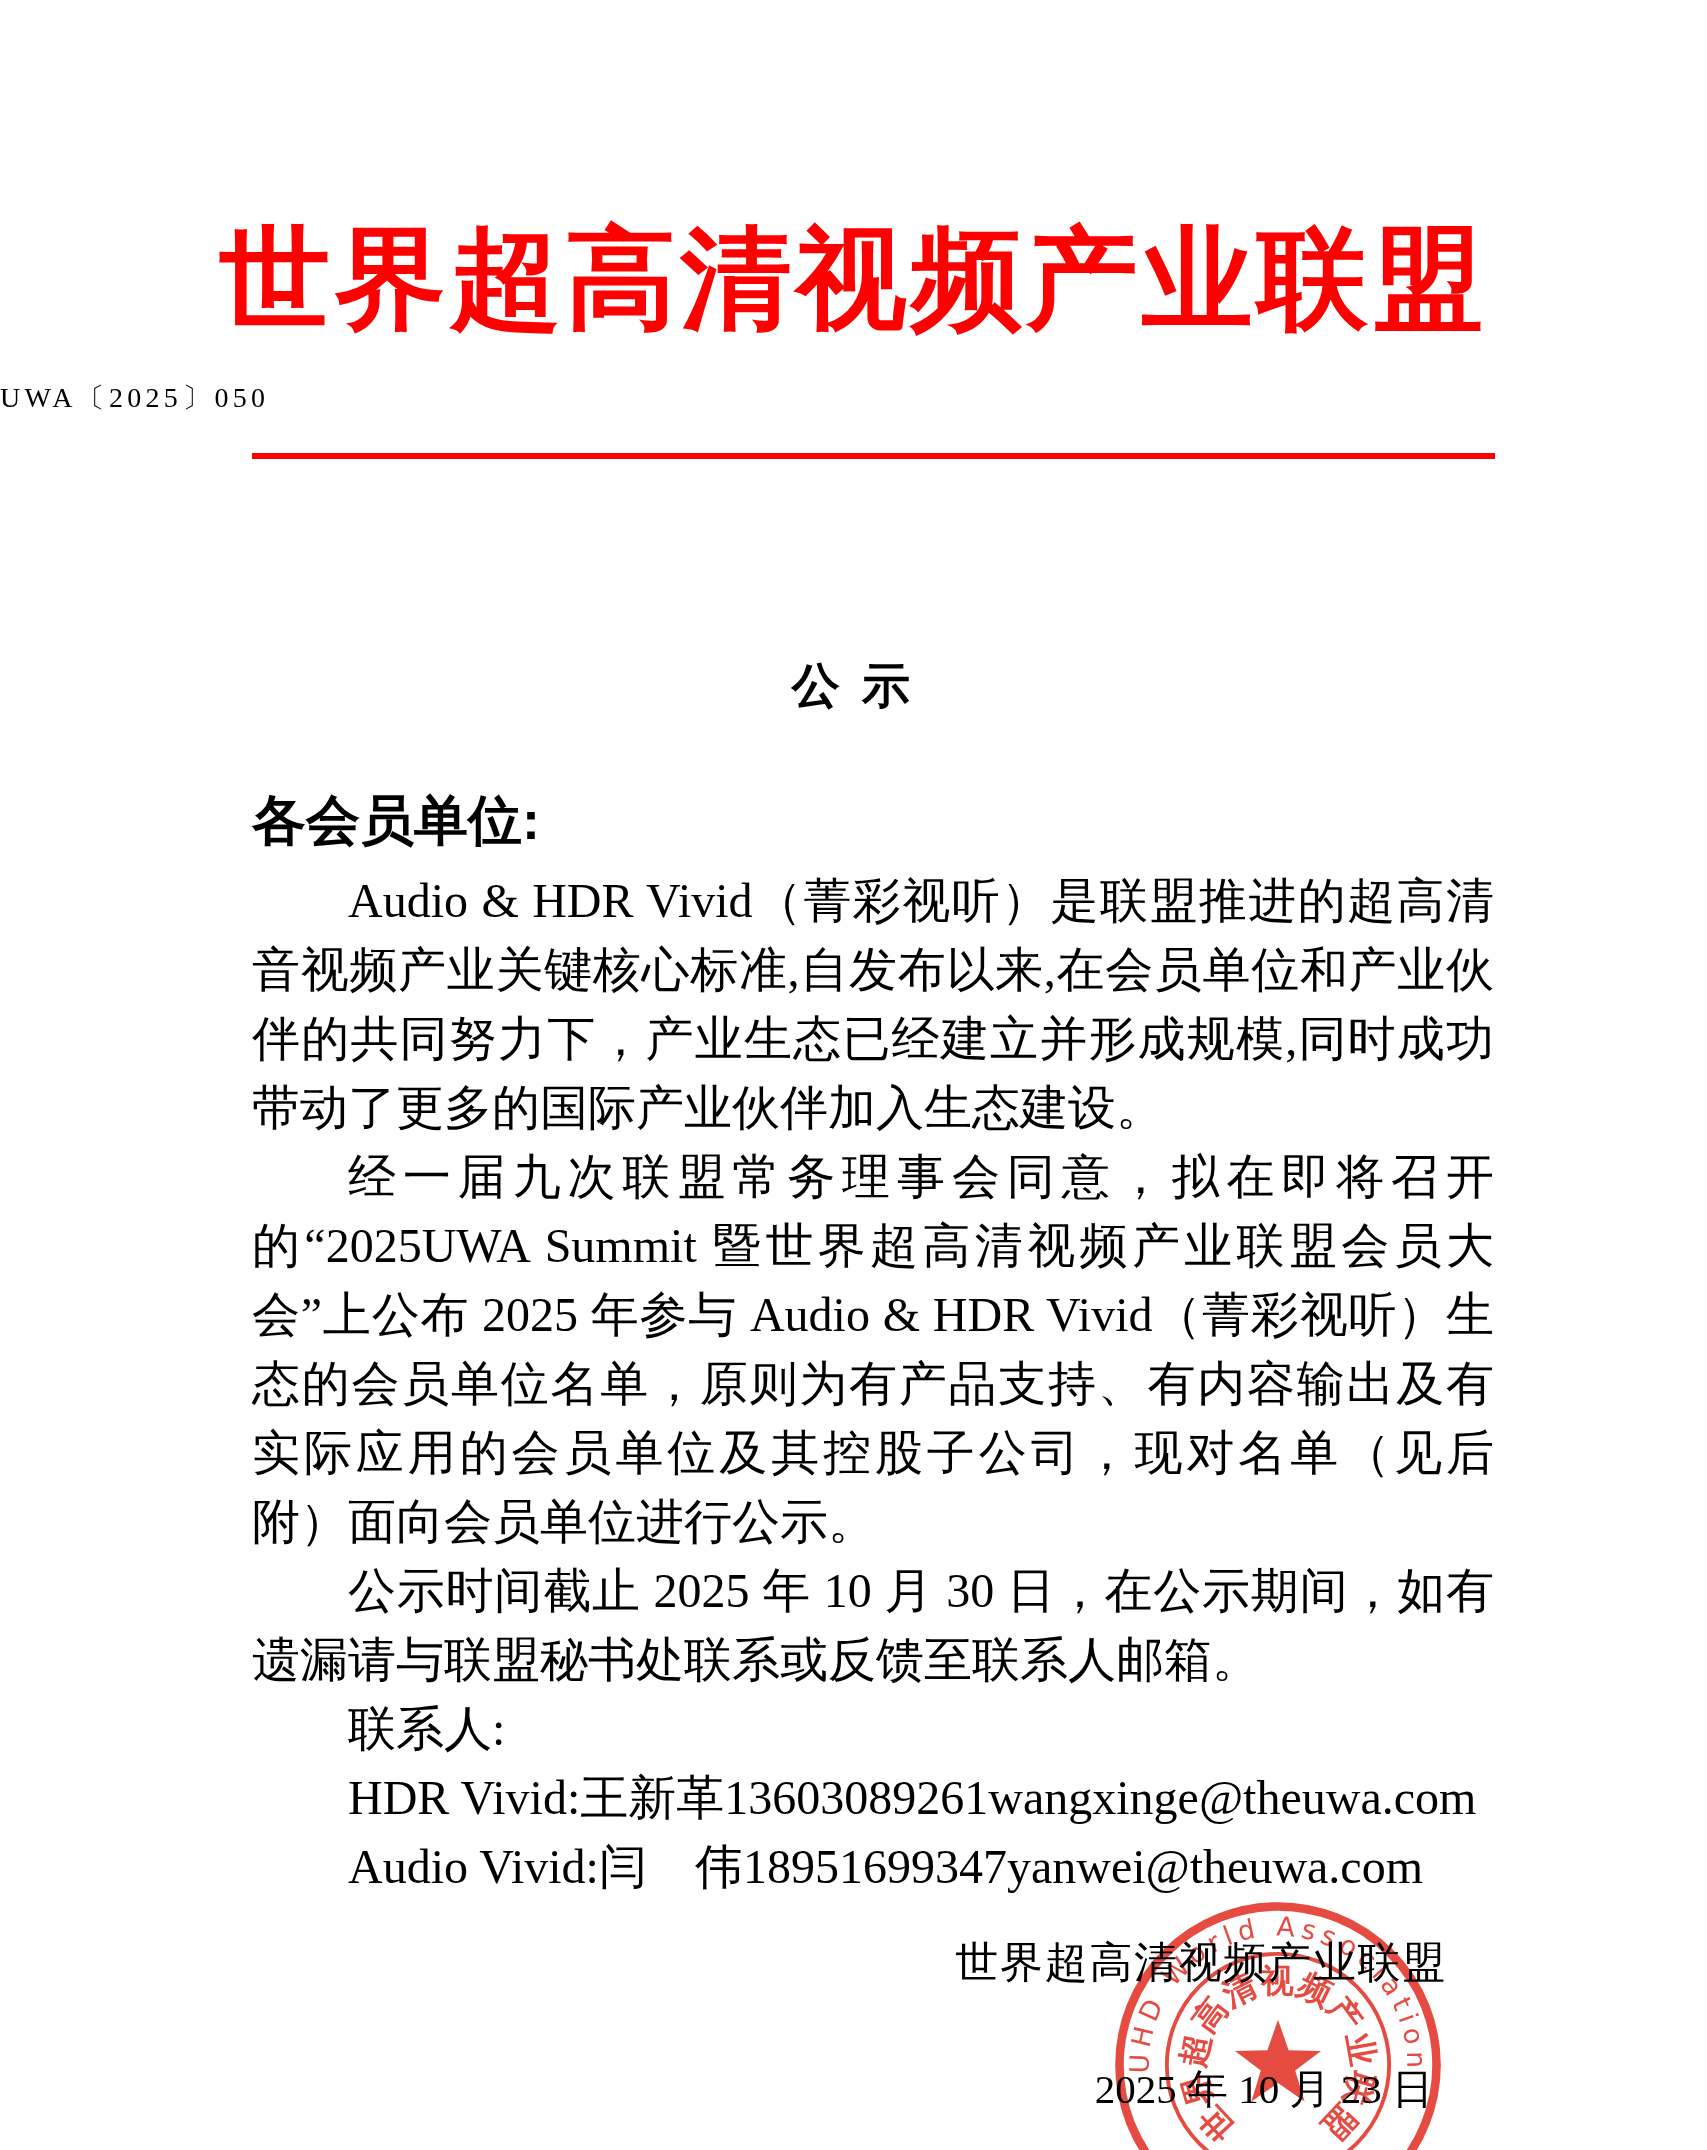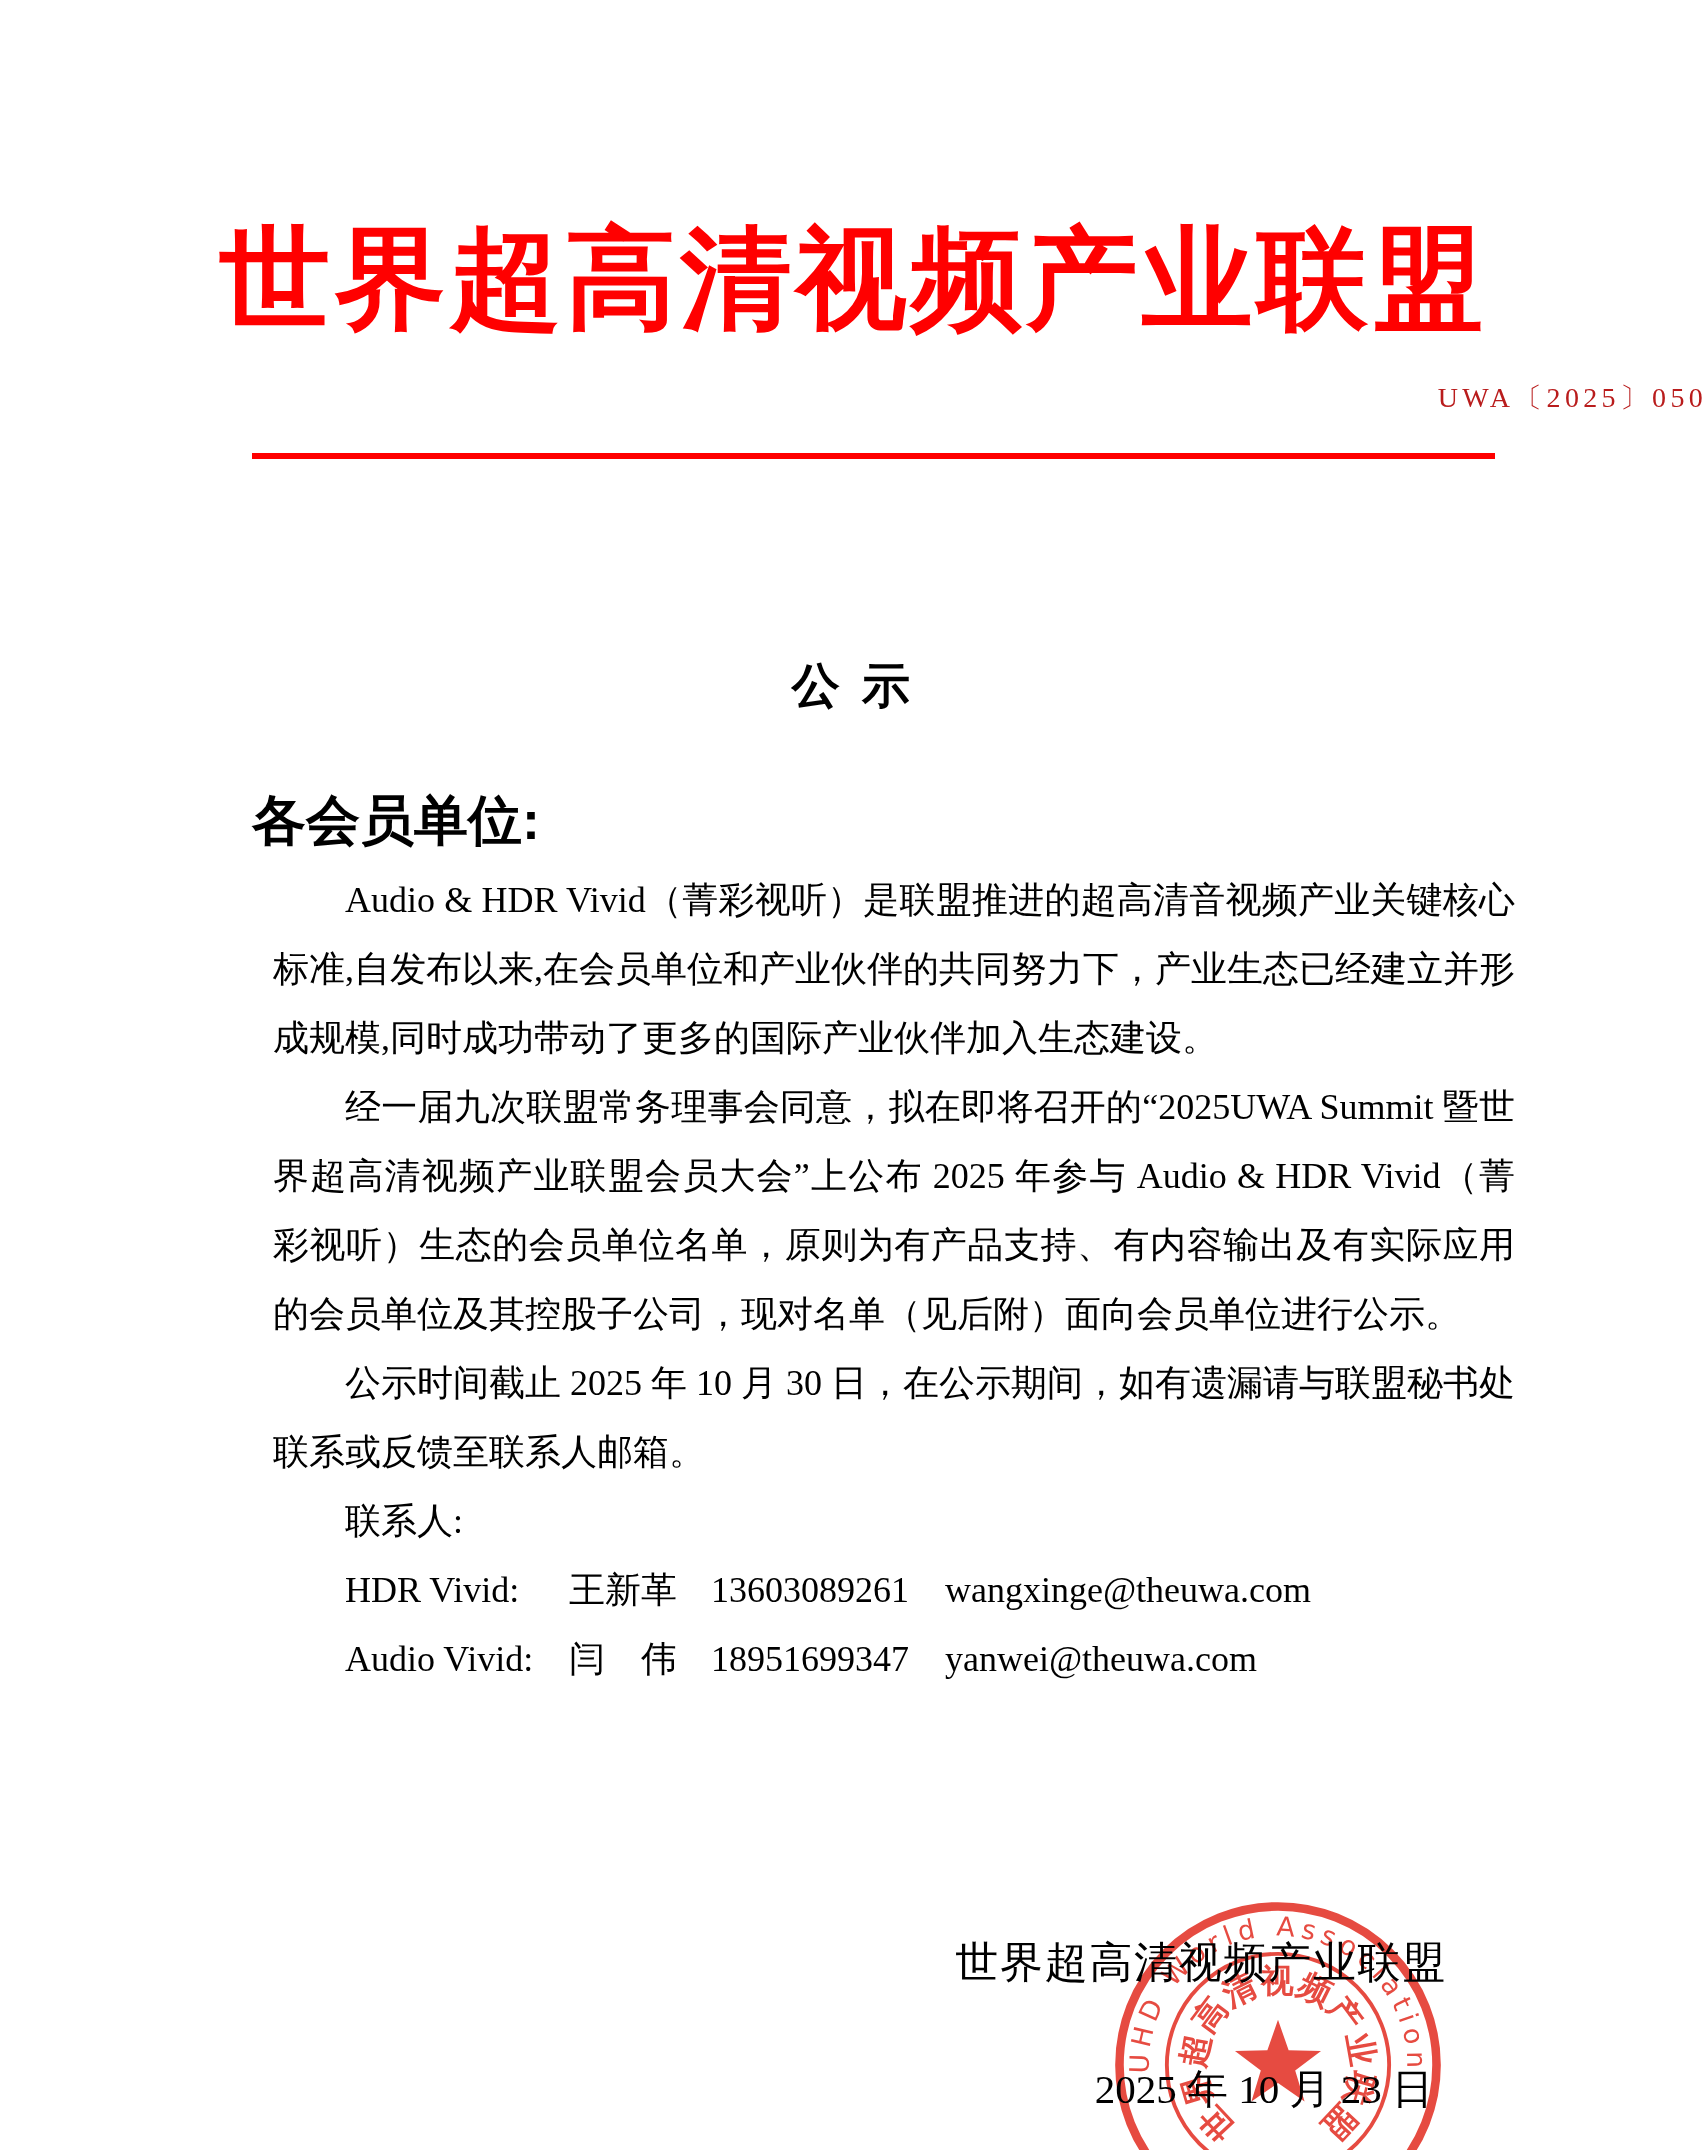--- a/index.html
+++ b/index.html
@@ -19,25 +19,25 @@
     font-size: 111px;
     line-height: 119px;
     font-weight: bold;
     color: #ff0000;
     letter-spacing: 4.3px;
     white-space: nowrap;
   }
   .doc-number {
     position: absolute;
     top: 378px; left: 0; width: 100%;
-    text-align: right;
+    text-align: left;
     font-size: 28px;
     line-height: 39px;
     letter-spacing: 4.3px;
-    color: #b91c1c;
+    color: #000000;
   }
   .red-rule {
     position: absolute;
     top: 453px; left: 252px;
     width: 1243px; height: 6px;
     background: #ff0000;
   }
   .doc-title {
     position: absolute;
     left: 0; width: 100%;
@@ -55,25 +55,24 @@
     top: 797px; left: 252px;
     font-family: "Liberation Sans", "DejaVu Sans", sans-serif;
     font-weight: bold;
     font-size: 54px;
     line-height: 47px;
   }
   .body-flow {
     position: absolute;
     top: 866px; left: 252px;
     width: 1242px;
-    font-size: 36px;
+    font-size: 48px;
     line-height: 69px;
     text-align: justify;
     text-justify: inter-ideograph;
-    margin-left: 21px;
   }
   .body-flow p {
     margin: 0;
     text-indent: 2em;
   }
   .contact-heading { margin: 0; text-indent: 2em; }
   .contact-row {
     display: flex;
     padding-left: 2em;
     white-space: nowrap;

